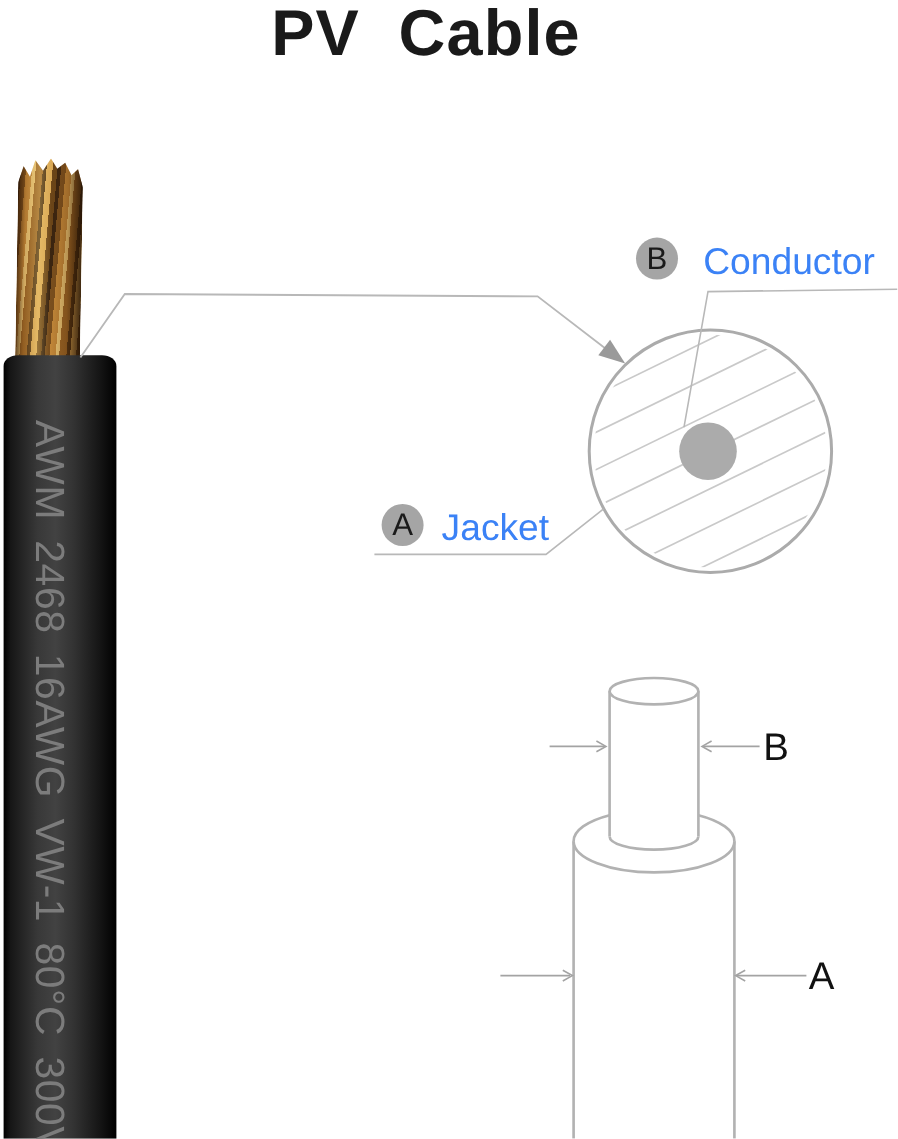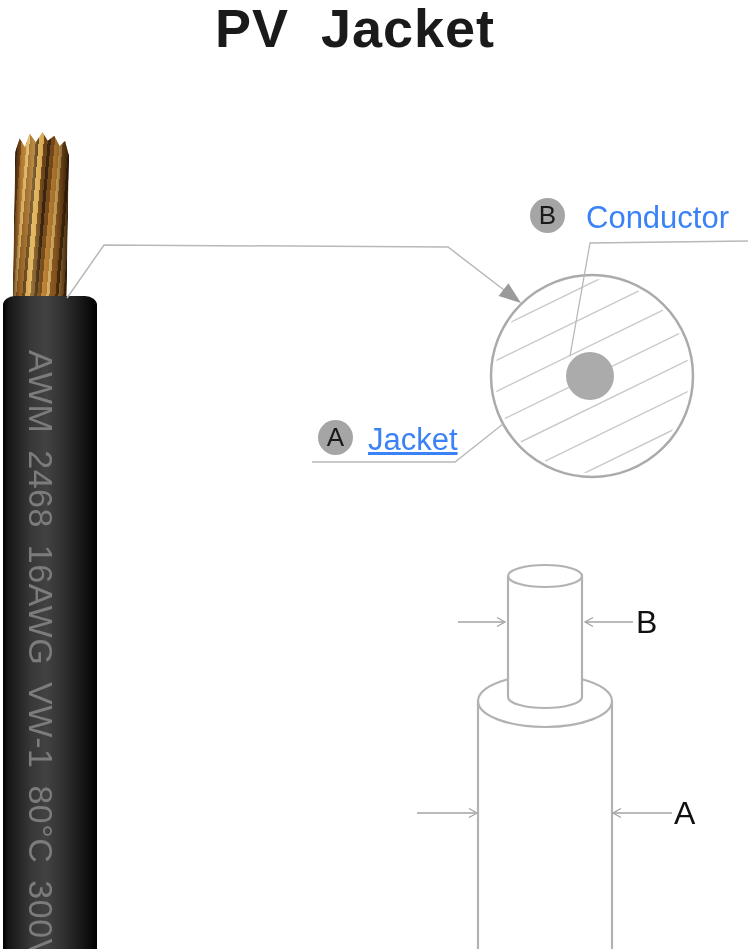--- a/index.html
+++ b/index.html
@@ -46,21 +46,21 @@
     background:#a5a5a5;color:#1a1a1a;font-size:26px;line-height:35px;
     text-align:center;
   }
   .lbl{position:absolute;color:#3b82f6;font-size:31px;line-height:35px;}
   .dimletter{position:absolute;color:#111;font-size:32px;line-height:34px;}
   svg.art{position:absolute;left:0;top:0;}
 </style>
 </head>
 <body>
 
-<div class="page-title">PV  Jacket</div>
+<div class="page-title">PV  Cable</div>
 
 <div>
   <div class="copper"></div>
   <div class="cable-body"></div>
   <div class="cable-print">AWM 2468 16AWG VW-1 80°C 300V</div>
 </div>
 
 <svg class="art" width="748" height="949" viewBox="0 0 748 949">
   <defs>
     <clipPath id="hatchClip">
@@ -118,16 +118,16 @@
     <polyline points="469,808.5 477,813 469,817.5"></polyline>
     <line x1="614" y1="813" x2="672" y2="813"></line>
     <polyline points="621,808.5 613,813 621,817.5"></polyline>
   </g>
 </svg>
 
 <div class="badge" style="left:530px;top:198px;">B</div>
 <div class="lbl" style="left:586px;top:200px;">Conductor</div>
 
 <div class="badge" style="left:318px;top:420px;">A</div>
-<div class="lbl" style="left:368px;top:422px;text-decoration:underline;">Jacket</div>
+<div class="lbl" style="left:368px;top:422px;">Jacket</div>
 
 <div class="dimletter" style="left:636px;top:605px;">B</div>
 <div class="dimletter" style="left:674px;top:796px;">A</div>
 
 </body></html>

